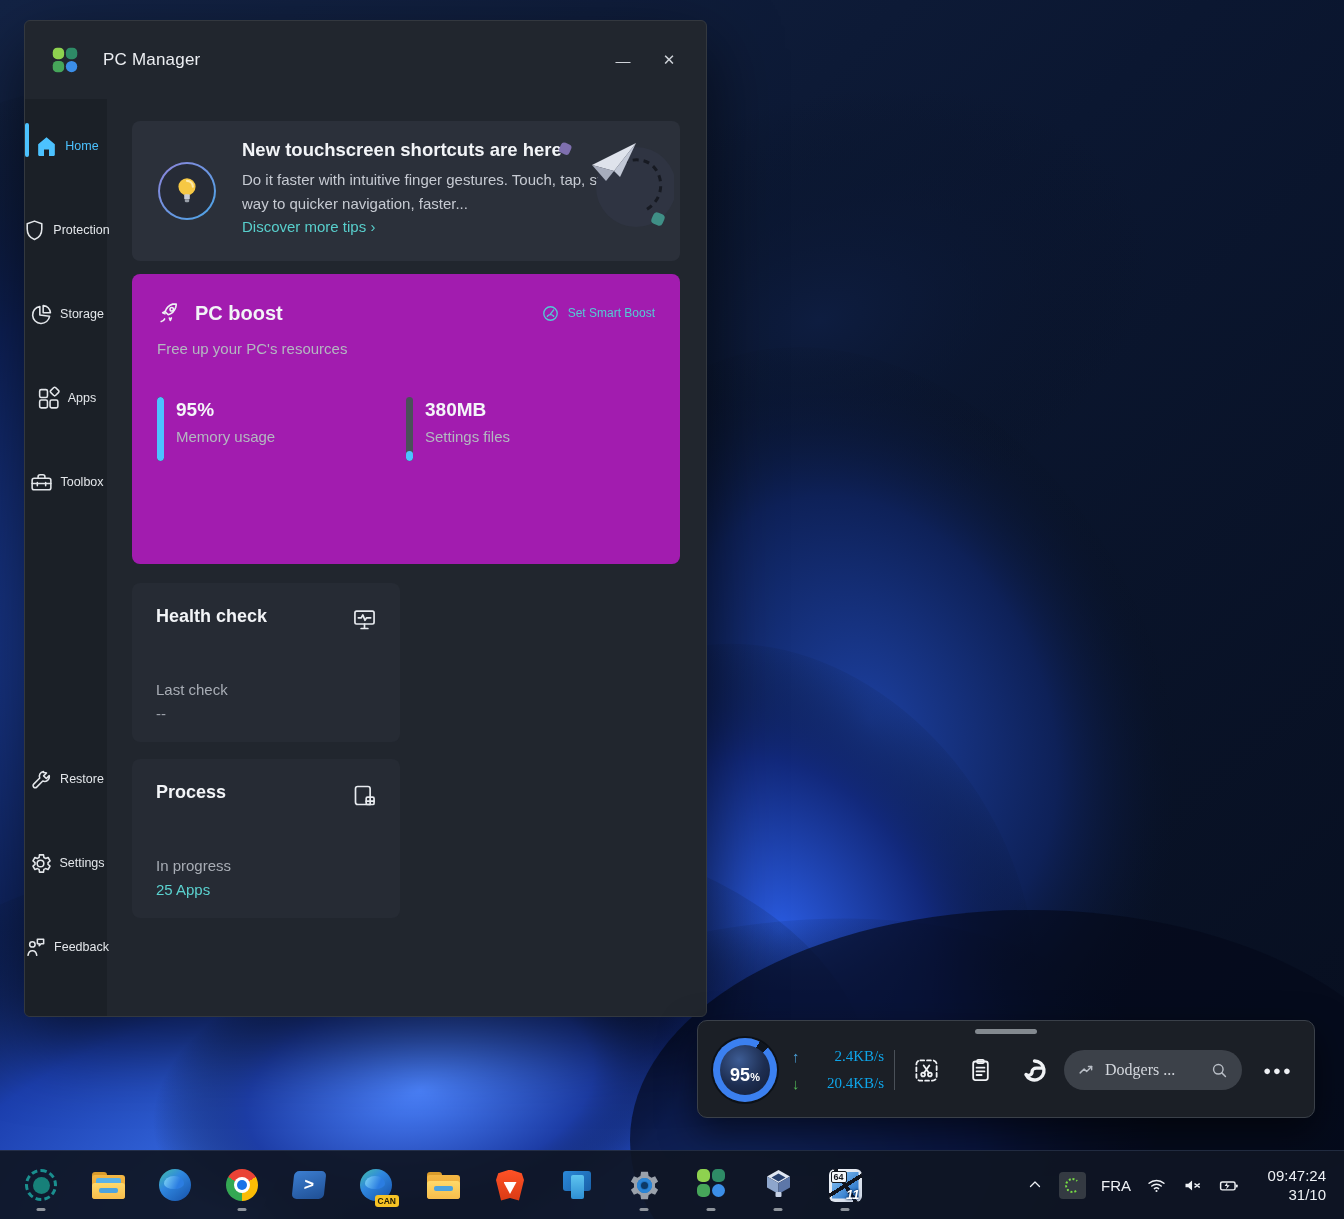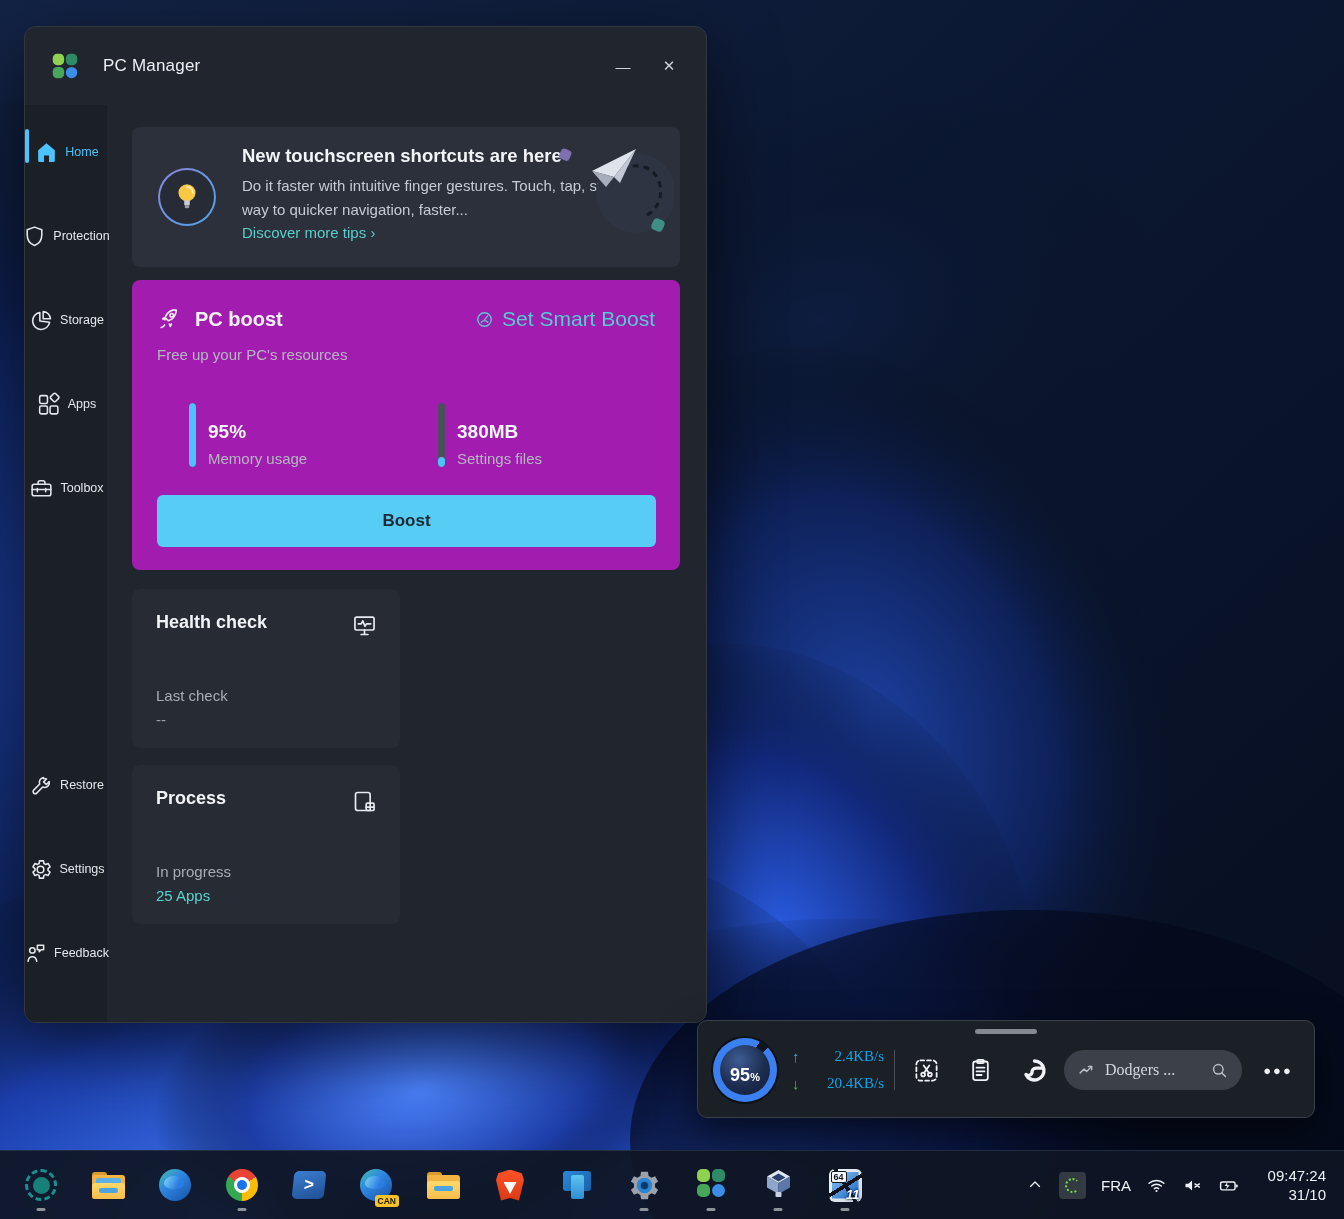--- a/index.html
+++ b/index.html
@@ -1,22 +1,22 @@
 <!DOCTYPE html>
 <html><head>
 <meta charset="utf-8">
 <style>
   * { margin:0; padding:0; box-sizing:border-box; }
   html,body { width:1344px; height:1219px; overflow:hidden; background:#060d1d;
     font-family:"Liberation Sans", sans-serif; -webkit-font-smoothing:antialiased; }
   .wp { position:absolute; inset:0; width:1344px; height:1219px; }
 
   
-  .win { position:absolute; left:24px; top:26px; width:683px; height:997px;
-    background:#21262e; border-radius:12px; box-shadow:0 28px 70px rgba(0,0,0,.6);
+  .win { position:absolute; left:24px; top:20px; width:683px; height:997px;
+    background:#21262e; border-radius:6px; box-shadow:0 28px 70px rgba(0,0,0,.6);
     border:1px solid #33383f; overflow:hidden; display:flex; flex-direction:column; }
   .titlebar { height:78px; display:flex; align-items:center; padding:0 14px 0 26px; flex:none; }
   .logo { width:28px; height:28px; margin-right:24px; flex:none; }
   .win-title { color:#eceef2; font-size:17px; letter-spacing:.2px; }
   .win-ctrls { margin-left:auto; display:flex; }
   .ctrl { width:46px; height:34px; display:flex; align-items:center; justify-content:center;
     color:#cfd3d9; font-size:15px; border-radius:5px; cursor:default; }
   .win-body { flex:1; display:flex; min-height:0; }
 
   
@@ -48,24 +48,24 @@
   .banner-title { color:#f2f4f7; font-size:18.5px; font-weight:bold; margin-bottom:7px; }
   .banner-body { color:#c6cad2; font-size:15px; line-height:1.6; }
   .banner-link { color:#58cfcc; font-size:15px; margin-top:2px; cursor:pointer; }
   .plane-art { position:absolute; right:6px; top:4px; width:130px; height:110px; }
 
   .boost-card { position:relative; height:290px; background:#a21caf; border-radius:8px;
     padding:26px 25px 0 25px; }
   .boost-head { display:flex; align-items:center; }
   .boost-title { color:#f2f4f7; font-size:20px; font-weight:bold; margin-left:12px; }
   .smart-boost { margin-left:auto; display:flex; align-items:center; gap:8px;
-    color:#53ccd4; font-size:21px; cursor:pointer; }
+    color:#53ccd4; font-size:12px; cursor:pointer; }
   .boost-sub { color:#b3b8c0; font-size:15px; margin-top:14px; }
   .stats-row { display:flex; margin-top:40px; }
-  .stat { display:flex; align-items:flex-end; gap:12px; width:252px;margin-left:32px; }
+  .stat { display:flex; align-items:flex-start; gap:12px; width:252px; }
   .vbar { position:relative; width:7px; height:64px; border-radius:4px; background:#4a5059; overflow:hidden; flex:none; }
   .vbar-fill { position:absolute; bottom:0; left:0; width:100%; background:#4cc2ff; border-radius:4px; }
   .stat-value { color:#f4f6f9; font-size:19px; font-weight:bold; margin-top:2px; }
   .stat-label { color:#b3b8c0; font-size:15px; margin-top:7px; }
   .boost-btn { position:absolute; left:25px; right:24px; bottom:23px; height:52px;
     background:#57ccf5; border:none; border-radius:6px; color:#1b2833; font-size:17px;
     font-weight:bold; font-family:inherit; cursor:pointer; }
 
   .tiles { display:flex; flex-wrap:wrap; gap:17px 13px; margin-top:19px; }
   .tile { width:268px; height:159px; background:#262b34; border-radius:8px;
@@ -396,21 +396,20 @@
           <div class="stat">
             <div class="vbar">
                 <div class="vbar-fill" style="height: 16%;"></div>
               </div>
             <div>
               <div class="stat-value">380MB</div>
               <div class="stat-label">Settings files</div>
             </div>
           </div>
         </div>
-        <button class="boost-btn">Boost</button>
       </div>
 
       <div class="tiles">
         <div class="tile">
           <div class="tile-head">
             <span class="tile-title">Health check</span>
             <span class="tile-icon">
               <svg viewBox="0 0 24 24">
                   <rect x="3.5" y="4.5" width="17" height="11.5" rx="1.5"></rect>
                   <path d="M6.5 10.5h2.6l1.4-2.6 1.9 4.8 1.5-2.2h3.6"></path>

